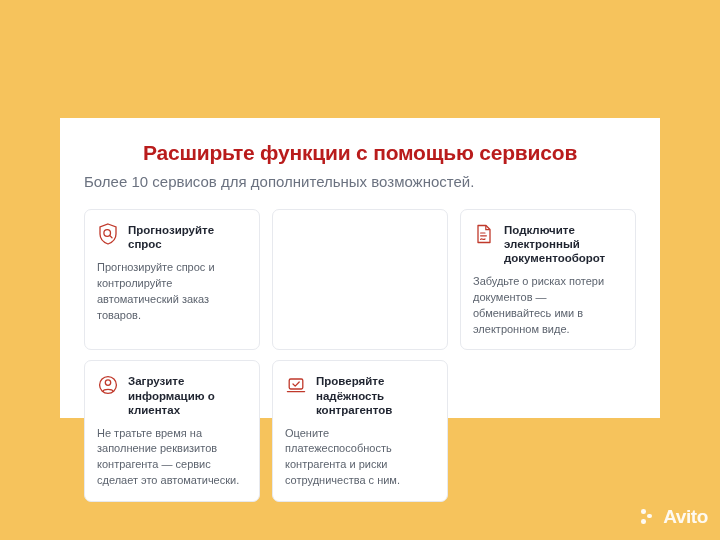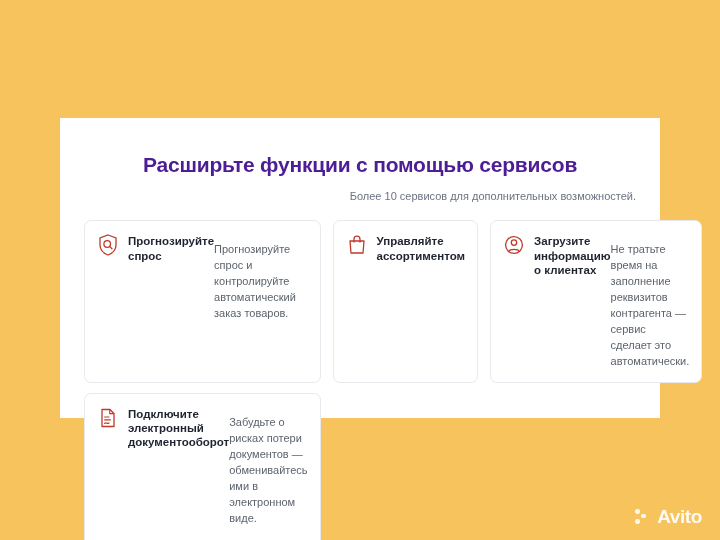--- a/index.html
+++ b/index.html
@@ -26,47 +26,47 @@
     width: 600px;
     height: 300px;
     background: #ffffff;
     box-sizing: border-box;
     padding: 22px 24px 24px 24px;
   }
   .headline {
     text-align: center;
     font-size: 21px;
     font-weight: bold;
-    color: #4c1d95;
+    color: #b91c1c;
     letter-spacing: -0.2px;
-    margin: 12px;
+    margin: 0;
     line-height: 1.2;
   }
   .subhead {
-    text-align: right;
-    font-size: 11px;
+    text-align: left;
+    font-size: 15px;
     color: #6b7280;
     margin: 7px 0 0 0;
     line-height: 1.3;
   }
   .grid {
     margin-top: 17px;
     display: grid;
     grid-template-columns: repeat(3, 1fr);
     grid-template-rows: repeat(2, 1fr);
     gap: 10px 12px;
   }
   .tile {
     border: 1px solid #e7e9ee;
     border-radius: 7px;
     padding: 12px 12px 12px 12px;
     box-sizing: border-box;
     background: #fff;
     display: flex;
-    flex-direction: row;
+    flex-direction: column;
     min-height: 98px;
   }
   .tile-head {
     display: flex;
     align-items: flex-start;
     gap: 9px;
   }
   .tile-icon {
     flex: 0 0 auto;
     width: 22px;
@@ -81,21 +81,21 @@
     padding-top: 1px;
   }
   .tile-text {
     margin-top: 9px;
     font-size: 11px;
     color: #5c636e;
     line-height: 1.45;
   }
   .watermark {
     position: absolute;
-    right: 18px;
+    right: 12px;
     bottom: 14px;
     display: flex;
     align-items: center;
     gap: 5px;
     opacity: 0.92;
   }
   .wm-dots {
     width: 17px;
     height: 17px;
     position: relative;
@@ -140,61 +140,65 @@
               <circle cx="10.2" cy="11" r="3.3" stroke="#c0392b" stroke-width="1.3" fill="none"></circle>
               <path d="M12.6 13.4 L15 15.8" stroke="#c0392b" stroke-width="1.3" stroke-linecap="round"></path>
             </svg>
           </span>
           <span class="tile-title">Прогнозируйте спрос</span>
         </div>
         <div class="tile-text">Прогнозируйте спрос и контролируйте автоматический заказ товаров.</div>
       </div>
 
       <div class="tile">
-        <div class="tile-head">
-          <span class="tile-icon">
-            <svg width="22" height="24" viewBox="0 0 22 24" fill="none" xmlns="http://www.w3.org/2000/svg">
-              <path d="M4 8 H18 L17 20 H5 Z" stroke="#c0392b" stroke-width="1.3" fill="none" stroke-linejoin="round"></path>
-              <path d="M8 9 V6.2 C8 4.4 9.3 3.2 11 3.2 C12.7 3.2 14 4.4 14 6.2 V9" stroke="#c0392b" stroke-width="1.3" fill="none" stroke-linecap="round"></path>
-            </svg>
-          </span>
-          <span class="tile-title">Управляйте ассортиментом</span>
-        </div>
-      </div>
-
-
-      <div class="tile">
-        <div class="tile-head">
-          <span class="tile-icon">
-            <svg width="22" height="24" viewBox="0 0 22 24" fill="none" xmlns="http://www.w3.org/2000/svg">
-              <circle cx="11" cy="12" r="8.4" stroke="#c0392b" stroke-width="1.3" fill="none"></circle>
-              <circle cx="11" cy="9.6" r="2.7" stroke="#c0392b" stroke-width="1.3" fill="none"></circle>
-              <path d="M5.9 18.4 C7 15.8 15 15.8 16.1 18.4" stroke="#c0392b" stroke-width="1.3" fill="none" stroke-linecap="round"></path>
-            </svg>
-          </span>
-          <span class="tile-title">Загрузите информацию о клиентах</span>
-        </div>
-        <div class="tile-text">Не тратьте время на заполнение реквизитов контрагента — сервис сделает это автоматически.</div>
-      </div>
+      </div>
+
 
       <div class="tile">
         <div class="tile-head">
           <span class="tile-icon">
             <svg width="22" height="24" viewBox="0 0 22 24" fill="none" xmlns="http://www.w3.org/2000/svg">
               <path d="M5 3.5 H13 L17 7.5 V20.5 H5 Z" stroke="#c0392b" stroke-width="1.3" fill="none" stroke-linejoin="round"></path>
               <path d="M12.8 3.6 V7.6 H16.8" stroke="#c0392b" stroke-width="1.2" fill="none"></path>
               <path d="M7.6 11 H12 M7.6 13.8 H13.4" stroke="#c0392b" stroke-width="1.2" stroke-linecap="round"></path>
               <path d="M7.6 17.4 C9 15.8 10.4 18.6 12 17" stroke="#c0392b" stroke-width="1.2" fill="none" stroke-linecap="round"></path>
             </svg>
           </span>
           <span class="tile-title">Подключите электронный документооборот</span>
         </div>
         <div class="tile-text">Забудьте о рисках потери документов — обменивайтесь ими в электронном виде.</div>
       </div>
 
+      <div class="tile">
+        <div class="tile-head">
+          <span class="tile-icon">
+            <svg width="22" height="24" viewBox="0 0 22 24" fill="none" xmlns="http://www.w3.org/2000/svg">
+              <circle cx="11" cy="12" r="8.4" stroke="#c0392b" stroke-width="1.3" fill="none"></circle>
+              <circle cx="11" cy="9.6" r="2.7" stroke="#c0392b" stroke-width="1.3" fill="none"></circle>
+              <path d="M5.9 18.4 C7 15.8 15 15.8 16.1 18.4" stroke="#c0392b" stroke-width="1.3" fill="none" stroke-linecap="round"></path>
+            </svg>
+          </span>
+          <span class="tile-title">Загрузите информацию о клиентах</span>
+        </div>
+        <div class="tile-text">Не тратьте время на заполнение реквизитов контрагента — сервис сделает это автоматически.</div>
+      </div>
+
+      <div class="tile">
+        <div class="tile-head">
+          <span class="tile-icon">
+            <svg width="22" height="24" viewBox="0 0 22 24" fill="none" xmlns="http://www.w3.org/2000/svg">
+              <rect x="4.2" y="6" width="13.6" height="10" rx="1.4" stroke="#c0392b" stroke-width="1.3" fill="none"></rect>
+              <path d="M2.4 18.6 H19.6" stroke="#c0392b" stroke-width="1.3" stroke-linecap="round"></path>
+              <path d="M8 11 L10.2 13.1 L14.2 9" stroke="#c0392b" stroke-width="1.3" fill="none" stroke-linecap="round" stroke-linejoin="round"></path>
+            </svg>
+          </span>
+          <span class="tile-title">Проверяйте надёжность контрагентов</span>
+        </div>
+        <div class="tile-text">Оцените платежеспособность контрагента и риски сотрудничества с ним.</div>
+      </div>
 
     </div>
   </div>
 
   <div class="watermark">
     <span class="wm-dots">
       <i class="d1"></i>
         <i class="d2"></i>
         <i class="d3"></i>
     </span>

